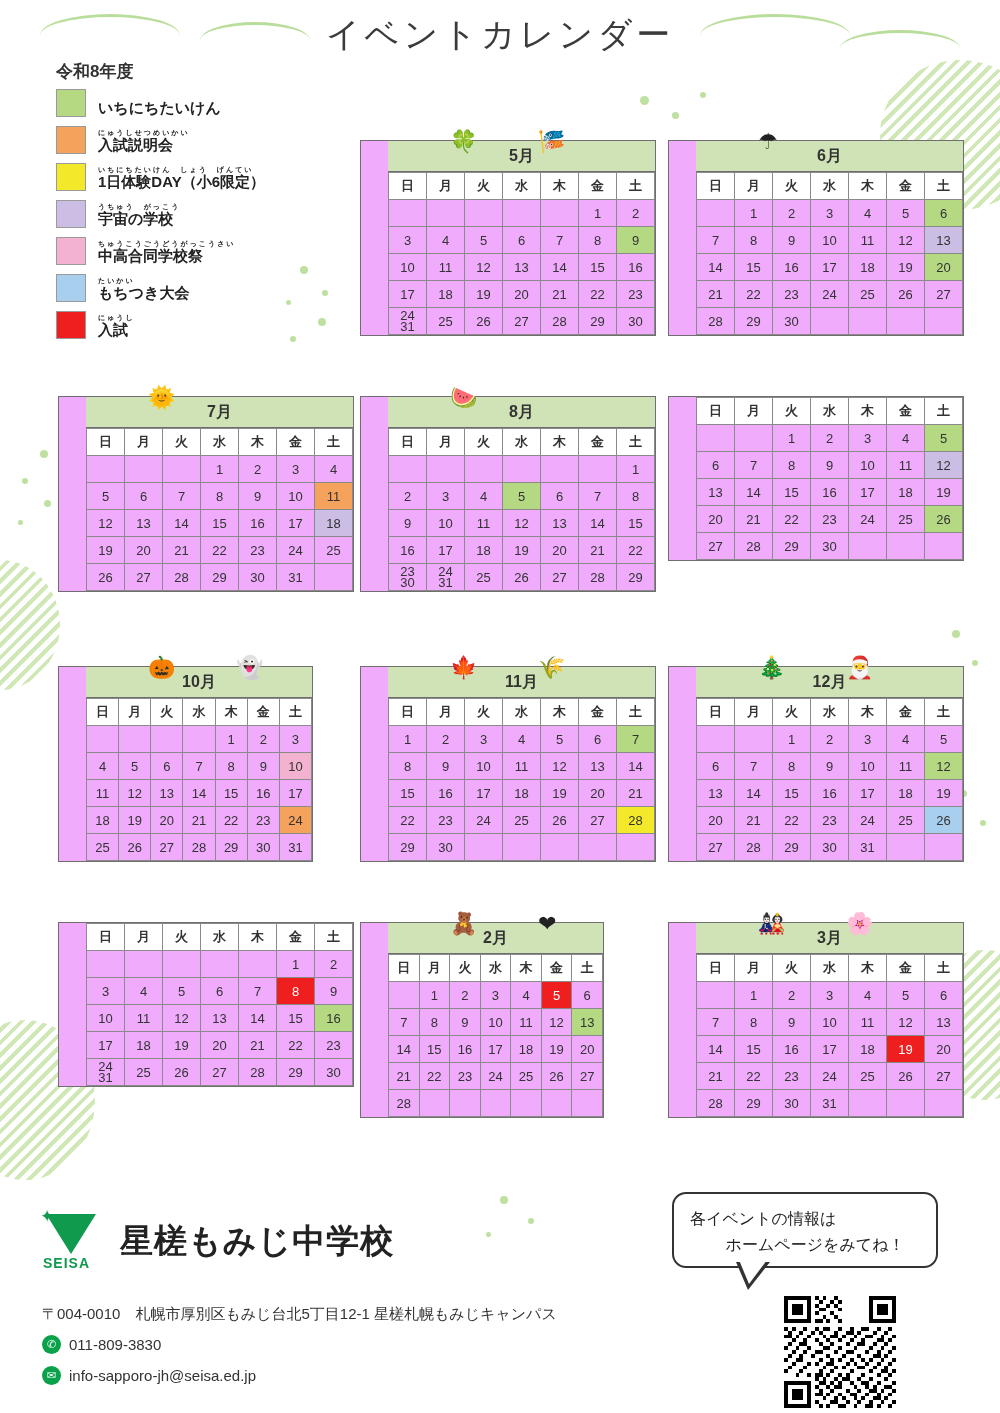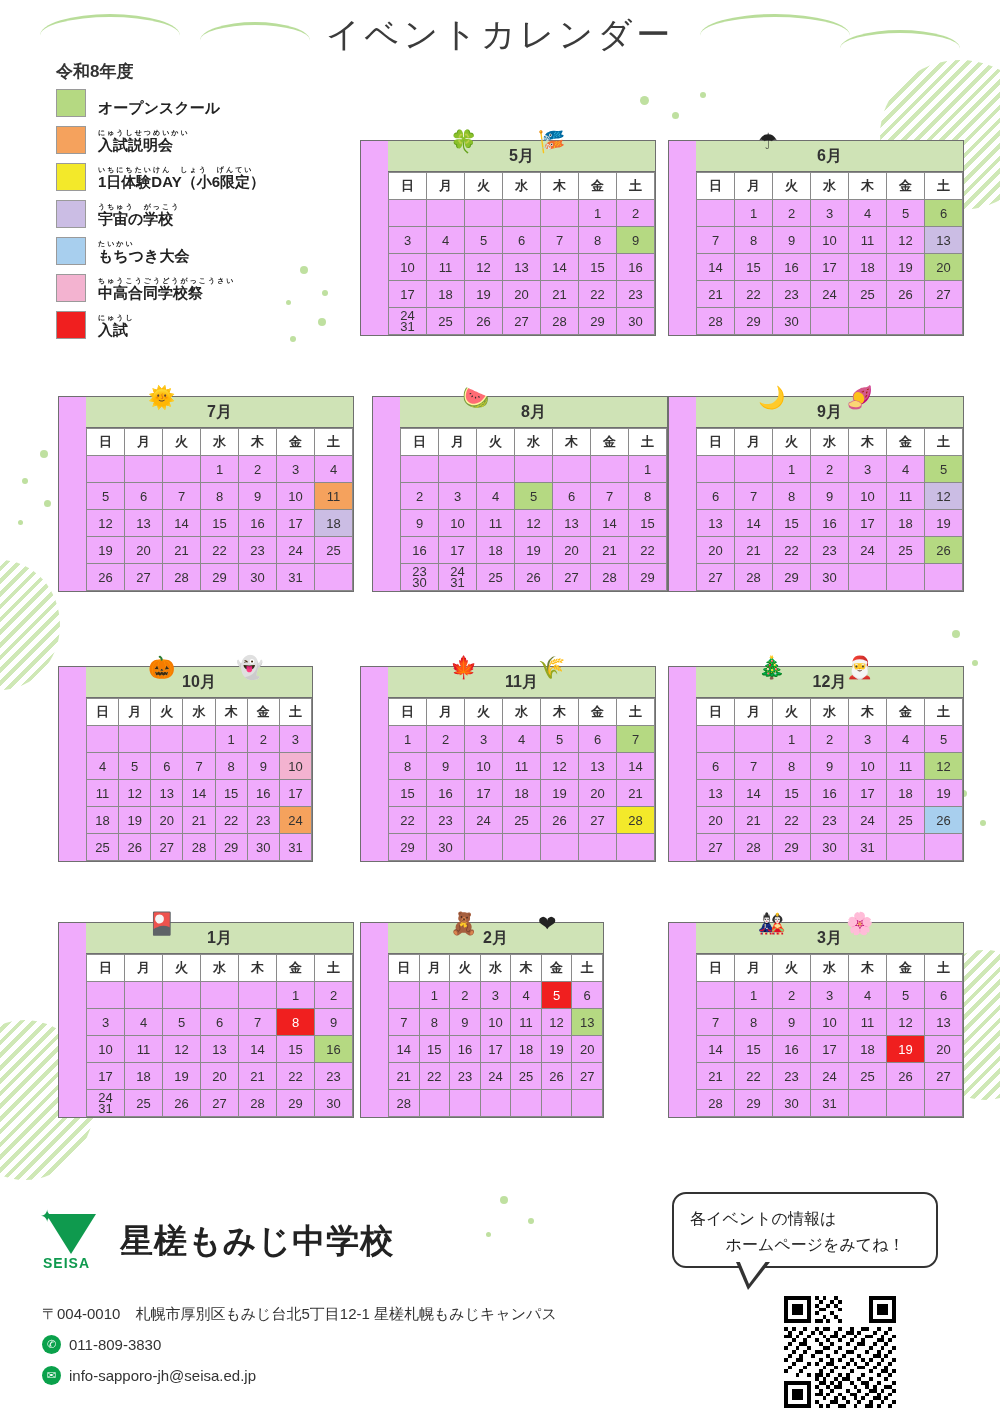--- a/index.html
+++ b/index.html
@@ -108,41 +108,41 @@
 <div class="dot" style="left:500px;top:1196px;width:8px;height:8px;"></div>
 <div class="dot" style="left:528px;top:1218px;width:6px;height:6px;"></div>
 <div class="dot" style="left:486px;top:1232px;width:5px;height:5px;"></div>
 
 <div class="title">イベントカレンダー</div>
 <div class="fy">令和8年度</div>
 
 <div class="legend" id="legend">
     <div class="legend-row">
       <div class="swatch" style="background: rgb(181, 217, 130);"></div>
-      <div class="legend-label"><span class="ruby"></span><span>オープンスクール</span></div>
+      <div class="legend-label"><span class="ruby"></span><span>いちにちたいけん</span></div>
     </div>
     <div class="legend-row">
       <div class="swatch" style="background: rgb(245, 162, 93);"></div>
       <div class="legend-label"><span class="ruby">にゅうしせつめいかい</span><span>入試説明会</span></div>
     </div>
     <div class="legend-row">
       <div class="swatch" style="background: rgb(243, 233, 42);"></div>
       <div class="legend-label"><span class="ruby">いちにちたいけん　しょう　げんてい</span><span>1日体験DAY（小6限定）</span></div>
     </div>
     <div class="legend-row">
       <div class="swatch" style="background: rgb(203, 189, 228);"></div>
       <div class="legend-label"><span class="ruby">うちゅう　がっこう</span><span>宇宙の学校</span></div>
     </div>
     <div class="legend-row">
+      <div class="swatch" style="background: rgb(243, 179, 208);"></div>
+      <div class="legend-label"><span class="ruby">ちゅうこうごうどうがっこうさい</span><span>中高合同学校祭</span></div>
+    </div>
+    <div class="legend-row">
       <div class="swatch" style="background: rgb(168, 207, 238);"></div>
       <div class="legend-label"><span class="ruby">たいかい</span><span>もちつき大会</span></div>
-    </div>
-    <div class="legend-row">
-      <div class="swatch" style="background: rgb(243, 179, 208);"></div>
-      <div class="legend-label"><span class="ruby">ちゅうこうごうどうがっこうさい</span><span>中高合同学校祭</span></div>
     </div>
     <div class="legend-row">
       <div class="swatch" style="background: rgb(240, 31, 31);"></div>
       <div class="legend-label"><span class="ruby">にゅうし</span><span>入試</span></div>
     </div>
   </div>
 
 <div class="cal-grid" id="cal-grid">
     <div class="cal" style="left: 360px; top: 140px; width: 296px;">
       <div class="cal-head">
@@ -339,21 +339,21 @@
             <td>27</td>
             <td>28</td>
             <td>29</td>
             <td>30</td>
             <td>31</td>
             <td></td>
           </tr>
         </tbody>
       </table>
     </div>
-    <div class="cal" style="left: 360px; top: 396px; width: 296px; margin-left: 12px;">
+    <div class="cal" style="left: 360px; top: 396px; width: 296px;">
       <div class="cal-head">
         <span class="m">8月</span>
         <span class="hd-ico" style="top: -10px; left: 62px;">🍉</span>
       </div>
       <table class="cal-tbl">
         <thead>
           <tr>
             <th class="sun">日</th>
             <th>月</th>
             <th>火</th>
@@ -412,25 +412,20 @@
             <td>25</td>
             <td>26</td>
             <td>27</td>
             <td>28</td>
             <td>29</td>
           </tr>
         </tbody>
       </table>
     </div>
     <div class="cal" style="left: 668px; top: 396px; width: 296px;">
-      <div class="cal-head">
-        <span class="m">9月</span>
-        <span class="hd-ico" style="top: -10px; left: 62px;">🌙</span>
-        <span class="hd-ico" style="top: -10px; left: 150px;">🍠</span>
-      </div>
       <table class="cal-tbl">
         <thead>
           <tr>
             <th class="sun">日</th>
             <th>月</th>
             <th>火</th>
             <th>水</th>
             <th>木</th>
             <th>金</th>
             <th class="sat">土</th>
@@ -680,24 +675,20 @@
             <td>29</td>
             <td>30</td>
             <td>31</td>
             <td></td>
             <td></td>
           </tr>
         </tbody>
       </table>
     </div>
     <div class="cal" style="left: 58px; top: 922px; width: 296px;">
-      <div class="cal-head">
-        <span class="m">1月</span>
-        <span class="hd-ico" style="top: -10px; left: 62px;">🎴</span>
-      </div>
       <table class="cal-tbl">
         <thead>
           <tr>
             <th class="sun">日</th>
             <th>月</th>
             <th>火</th>
             <th>水</th>
             <th>木</th>
             <th>金</th>
             <th class="sat">土</th>

